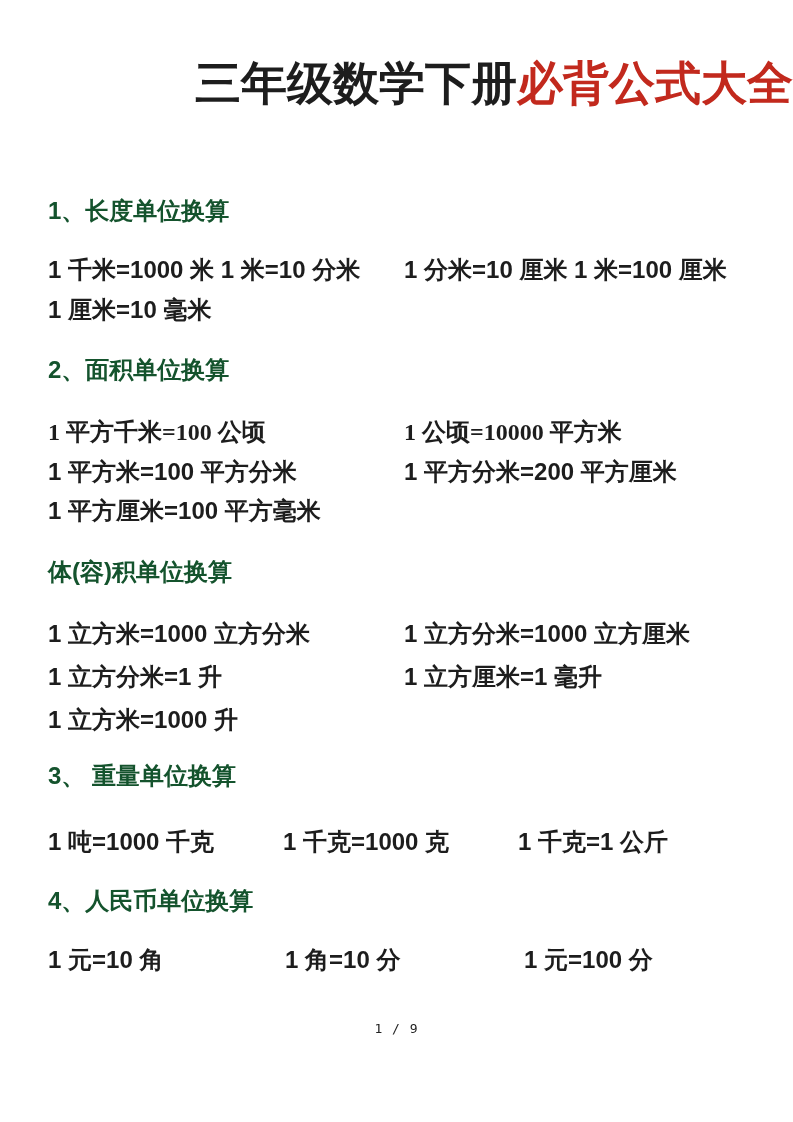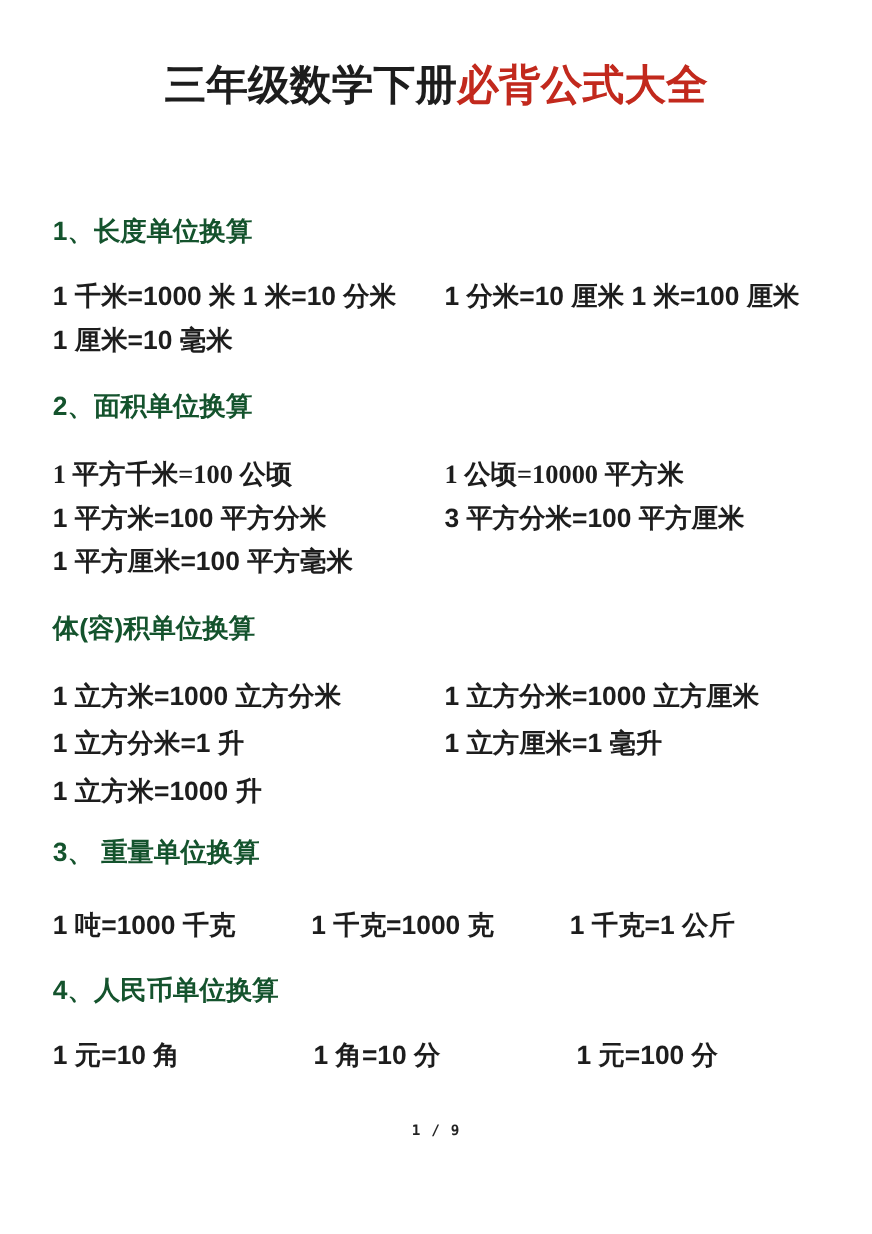--- a/index.html
+++ b/index.html
@@ -9,22 +9,22 @@
     height: 1122px;
     background: #ffffff;
     font-family: "Liberation Sans", sans-serif;
     overflow: hidden;
   }
   .title {
     position: absolute;
     top: 58px;
     left: 0;
     width: 100%;
-    text-align: center;
-    font-size: 38px;
+    text-align: right;
+    font-size: 46px;
     line-height: 1.1;
     font-weight: 900;
     color: #1d1d1d;
     white-space: nowrap;
   }
   .title .red-part { color: #c2291d; }
   .heading {
     position: absolute;
     left: 48px;
     font-size: 24px;
@@ -69,21 +69,21 @@
   #s5r1b { left: 285px; }
   #s5r1c { left: 524px; }
 
   .footer {
     position: absolute;
     top: 1021px;
     left: 0;
     width: 100%;
     text-align: center;
     font-size: 13px;
-    font-weight: 700;
+    font-weight: 400;
     color: #222222;
     font-family: "DejaVu Sans Mono", monospace;
     letter-spacing: 1px;
   }
 </style>
 </head>
 <body>
 
 <div class="page">
 
@@ -93,21 +93,21 @@
 
   <div class="heading" id="s1h">1、长度单位换算</div>
   <div class="line" id="s1r1a">1 千米=1000 米 1 米=10 分米</div>
   <div class="line col2" id="s1r1b">1 分米=10 厘米 1 米=100 厘米</div>
   <div class="line" id="s1r2a">1 厘米=10 毫米</div>
 
   <div class="heading" id="s2h">2、面积单位换算</div>
   <div class="line" id="s2r1a">1 平方千米=100 公顷</div>
   <div class="line col2" id="s2r1b">1 公顷=10000 平方米</div>
   <div class="line" id="s2r2a">1 平方米=100 平方分米</div>
-  <div class="line col2" id="s2r2b">3 平方分米=100 平方厘米</div>
+  <div class="line col2" id="s2r2b">1 平方分米=200 平方厘米</div>
   <div class="line" id="s2r3a">1 平方厘米=100 平方毫米</div>
 
   <div class="heading" id="s3h">体(容)积单位换算</div>
   <div class="line" id="s3r1a">1 立方米=1000 立方分米</div>
   <div class="line col2" id="s3r1b">1 立方分米=1000 立方厘米</div>
   <div class="line" id="s3r2a">1 立方分米=1 升</div>
   <div class="line col2" id="s3r2b">1 立方厘米=1 毫升</div>
   <div class="line" id="s3r3a">1 立方米=1000 升</div>
 
   <div class="heading" id="s4h">3、 重量单位换算</div>

